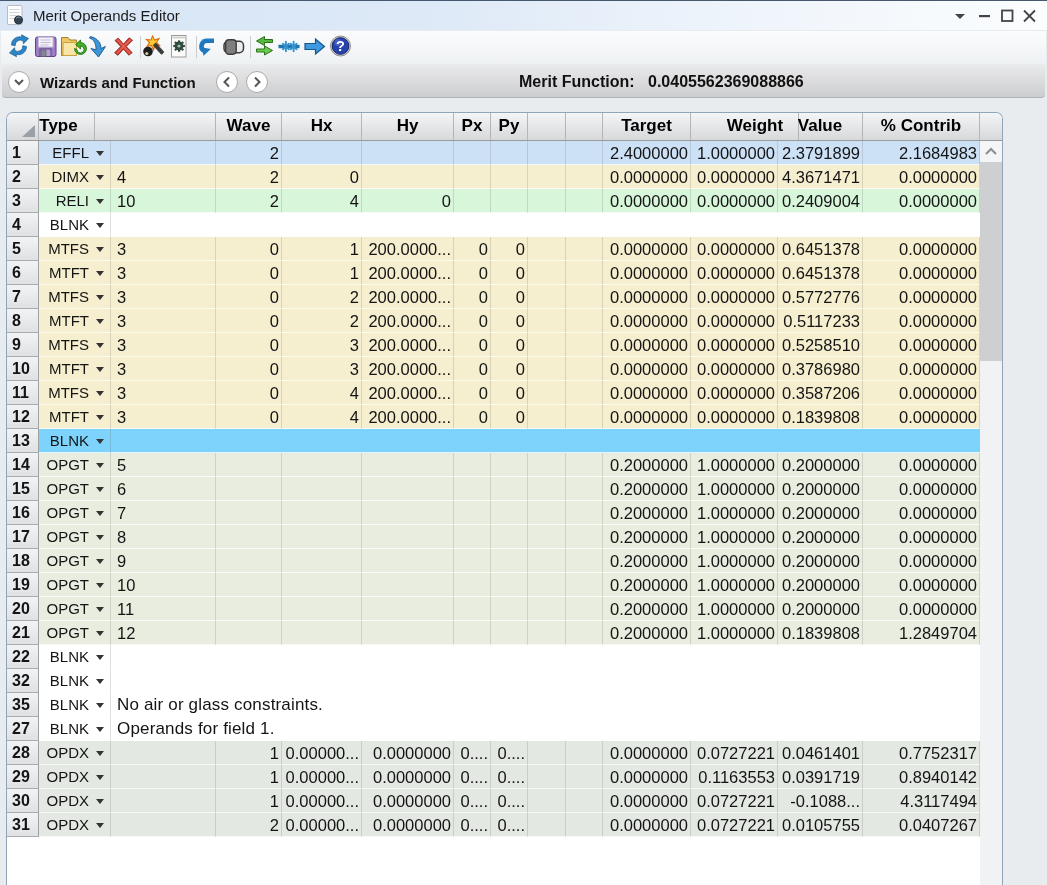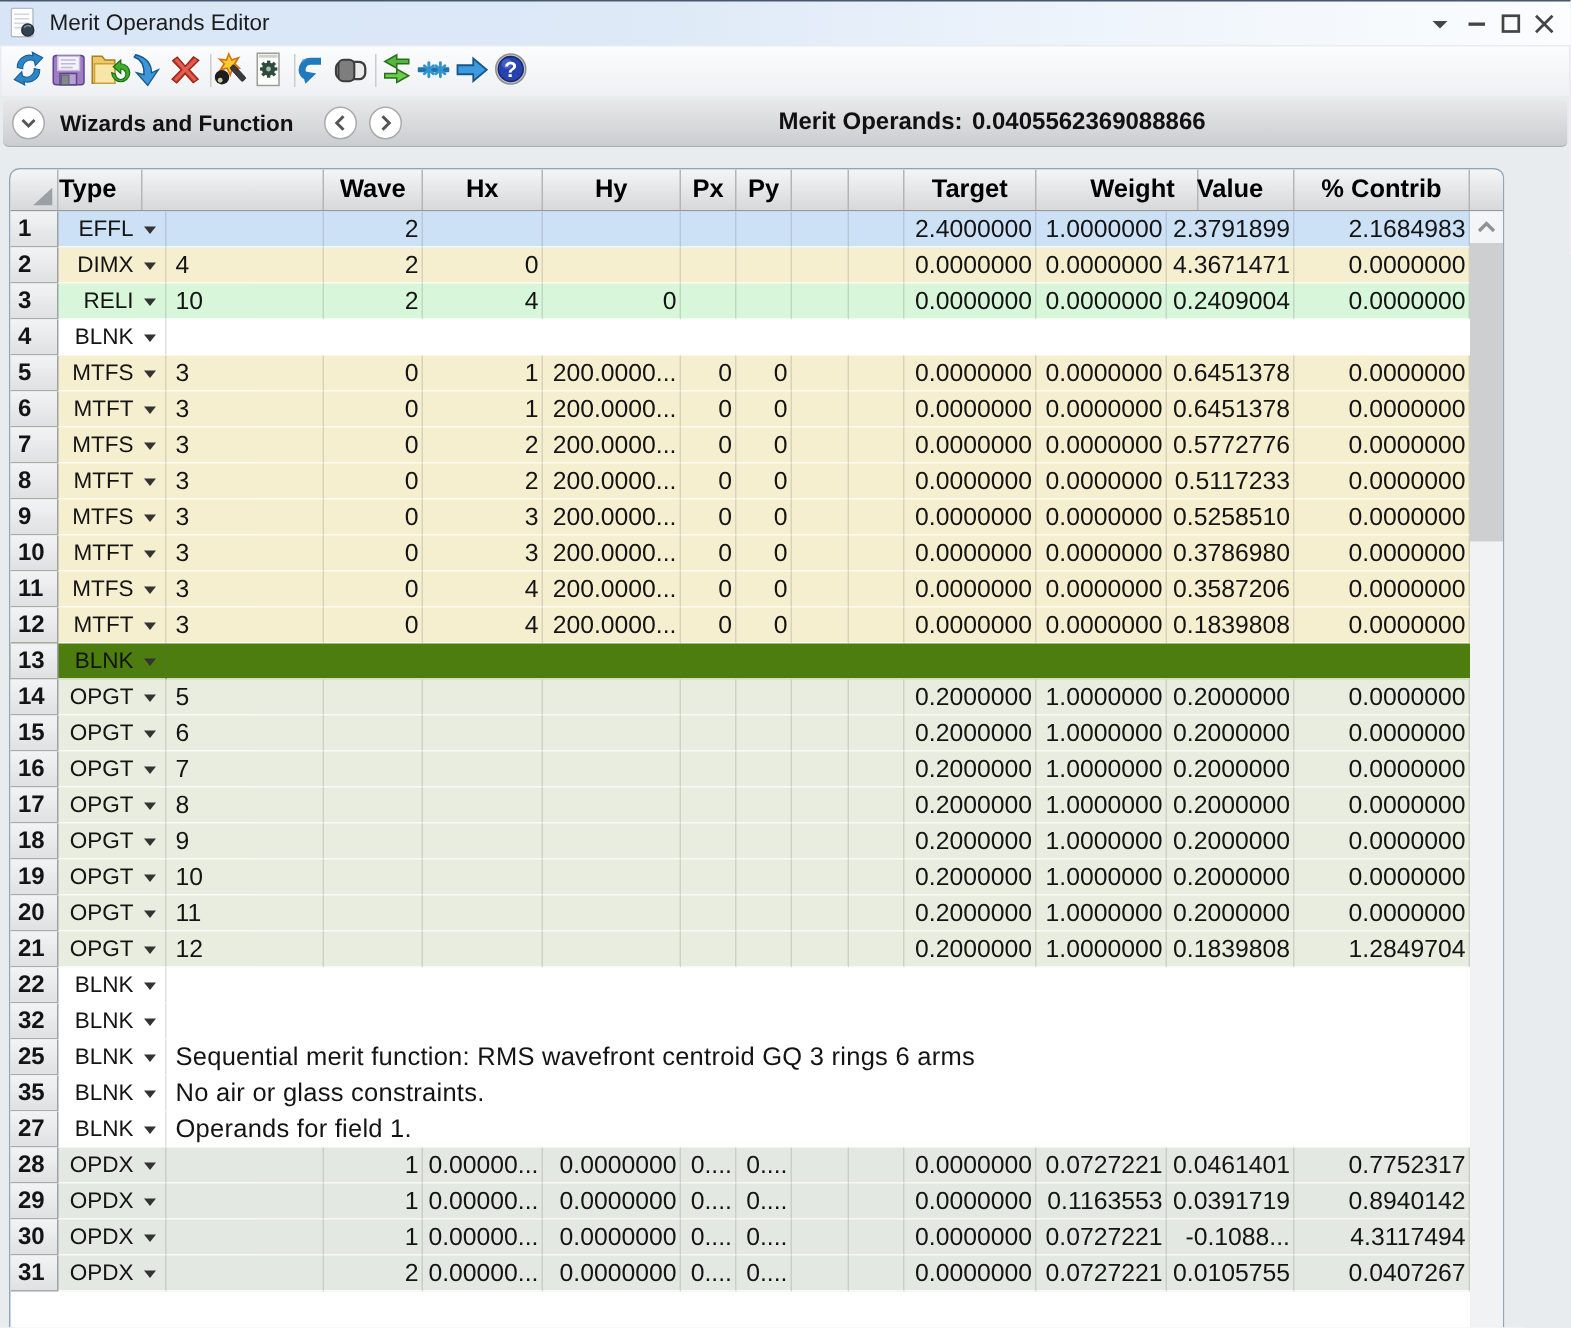--- a/index.html
+++ b/index.html
@@ -162,21 +162,21 @@
    <div class="circ" style="left:6px"><svg width="20" height="20">
           <path d="M6 8 l4 4 l4 -4" fill="none" stroke="#555" stroke-width="2"></path>
         </svg></div>
    <span class="lbl">Wizards and Function</span>
    <div class="circ" style="left:214px"><svg width="20" height="20">
           <path d="M12 5.5 l-4.5 4.5 l4.5 4.5" fill="none" stroke="#555" stroke-width="2"></path>
         </svg></div>
    <div class="circ" style="left:244px"><svg width="20" height="20">
           <path d="M8 5.5 l4.5 4.5 l-4.5 4.5" fill="none" stroke="#555" stroke-width="2"></path>
         </svg></div>
-   <span class="mf1">Merit Operands:</span>
+   <span class="mf1">Merit Function:</span>
    <span class="mf2">0.0405562369088866</span>
  </div>
  <div id="tbl">
   <div id="hdr">
 <div class="h" style="left:0px;width:32px;line-height:0">
           <svg width="13" height="12" style="position:absolute;right:3px;bottom:3px">
             <path d="M13 0 L13 12 L0 12 Z" fill="#9aa0a5"></path>
           </svg>
         </div>
 <div class="h" style="left:16px;width:72px">Type</div>
@@ -199,32 +199,31 @@
 <div class="row" style="background:#d8f6da"><div class="c num">3</div><div class="c typ"><span>RELI</span><i></i></div><div class="c l" style="width:105px">10</div><div class="c r" style="width:66px">2</div><div class="c r" style="width:80px">4</div><div class="c r" style="width:92px">0</div><div class="c r" style="width:37px"></div><div class="c r" style="width:37px"></div><div class="c r" style="width:38px"></div><div class="c r" style="width:37px"></div><div class="c r" style="width:88px">0.0000000</div><div class="c r" style="width:87px">0.0000000</div><div class="c r" style="width:85px">0.2409004</div><div class="c r" style="width:117px">0.0000000</div></div>
 <div class="row" style="background:#ffffff"><div class="c num">4</div><div class="c typ"><span>BLNK</span><i></i></div><div class="c rest" style="width:869px"></div></div>
 <div class="row" style="background:#f5efcf"><div class="c num">5</div><div class="c typ"><span>MTFS</span><i></i></div><div class="c l" style="width:105px">3</div><div class="c r" style="width:66px">0</div><div class="c r" style="width:80px">1</div><div class="c r" style="width:92px">200.0000...</div><div class="c r" style="width:37px">0</div><div class="c r" style="width:37px">0</div><div class="c r" style="width:38px"></div><div class="c r" style="width:37px"></div><div class="c r" style="width:88px">0.0000000</div><div class="c r" style="width:87px">0.0000000</div><div class="c r" style="width:85px">0.6451378</div><div class="c r" style="width:117px">0.0000000</div></div>
 <div class="row" style="background:#f5efcf"><div class="c num">6</div><div class="c typ"><span>MTFT</span><i></i></div><div class="c l" style="width:105px">3</div><div class="c r" style="width:66px">0</div><div class="c r" style="width:80px">1</div><div class="c r" style="width:92px">200.0000...</div><div class="c r" style="width:37px">0</div><div class="c r" style="width:37px">0</div><div class="c r" style="width:38px"></div><div class="c r" style="width:37px"></div><div class="c r" style="width:88px">0.0000000</div><div class="c r" style="width:87px">0.0000000</div><div class="c r" style="width:85px">0.6451378</div><div class="c r" style="width:117px">0.0000000</div></div>
 <div class="row" style="background:#f5efcf"><div class="c num">7</div><div class="c typ"><span>MTFS</span><i></i></div><div class="c l" style="width:105px">3</div><div class="c r" style="width:66px">0</div><div class="c r" style="width:80px">2</div><div class="c r" style="width:92px">200.0000...</div><div class="c r" style="width:37px">0</div><div class="c r" style="width:37px">0</div><div class="c r" style="width:38px"></div><div class="c r" style="width:37px"></div><div class="c r" style="width:88px">0.0000000</div><div class="c r" style="width:87px">0.0000000</div><div class="c r" style="width:85px">0.5772776</div><div class="c r" style="width:117px">0.0000000</div></div>
 <div class="row" style="background:#f5efcf"><div class="c num">8</div><div class="c typ"><span>MTFT</span><i></i></div><div class="c l" style="width:105px">3</div><div class="c r" style="width:66px">0</div><div class="c r" style="width:80px">2</div><div class="c r" style="width:92px">200.0000...</div><div class="c r" style="width:37px">0</div><div class="c r" style="width:37px">0</div><div class="c r" style="width:38px"></div><div class="c r" style="width:37px"></div><div class="c r" style="width:88px">0.0000000</div><div class="c r" style="width:87px">0.0000000</div><div class="c r" style="width:85px">0.5117233</div><div class="c r" style="width:117px">0.0000000</div></div>
 <div class="row" style="background:#f5efcf"><div class="c num">9</div><div class="c typ"><span>MTFS</span><i></i></div><div class="c l" style="width:105px">3</div><div class="c r" style="width:66px">0</div><div class="c r" style="width:80px">3</div><div class="c r" style="width:92px">200.0000...</div><div class="c r" style="width:37px">0</div><div class="c r" style="width:37px">0</div><div class="c r" style="width:38px"></div><div class="c r" style="width:37px"></div><div class="c r" style="width:88px">0.0000000</div><div class="c r" style="width:87px">0.0000000</div><div class="c r" style="width:85px">0.5258510</div><div class="c r" style="width:117px">0.0000000</div></div>
 <div class="row" style="background:#f5efcf"><div class="c num">10</div><div class="c typ"><span>MTFT</span><i></i></div><div class="c l" style="width:105px">3</div><div class="c r" style="width:66px">0</div><div class="c r" style="width:80px">3</div><div class="c r" style="width:92px">200.0000...</div><div class="c r" style="width:37px">0</div><div class="c r" style="width:37px">0</div><div class="c r" style="width:38px"></div><div class="c r" style="width:37px"></div><div class="c r" style="width:88px">0.0000000</div><div class="c r" style="width:87px">0.0000000</div><div class="c r" style="width:85px">0.3786980</div><div class="c r" style="width:117px">0.0000000</div></div>
 <div class="row" style="background:#f5efcf"><div class="c num">11</div><div class="c typ"><span>MTFS</span><i></i></div><div class="c l" style="width:105px">3</div><div class="c r" style="width:66px">0</div><div class="c r" style="width:80px">4</div><div class="c r" style="width:92px">200.0000...</div><div class="c r" style="width:37px">0</div><div class="c r" style="width:37px">0</div><div class="c r" style="width:38px"></div><div class="c r" style="width:37px"></div><div class="c r" style="width:88px">0.0000000</div><div class="c r" style="width:87px">0.0000000</div><div class="c r" style="width:85px">0.3587206</div><div class="c r" style="width:117px">0.0000000</div></div>
 <div class="row" style="background:#f5efcf"><div class="c num">12</div><div class="c typ"><span>MTFT</span><i></i></div><div class="c l" style="width:105px">3</div><div class="c r" style="width:66px">0</div><div class="c r" style="width:80px">4</div><div class="c r" style="width:92px">200.0000...</div><div class="c r" style="width:37px">0</div><div class="c r" style="width:37px">0</div><div class="c r" style="width:38px"></div><div class="c r" style="width:37px"></div><div class="c r" style="width:88px">0.0000000</div><div class="c r" style="width:87px">0.0000000</div><div class="c r" style="width:85px">0.1839808</div><div class="c r" style="width:117px">0.0000000</div></div>
-<div class="row" style="background:#4d7c0f"><div class="c num">13</div><div class="c typ"><span>BLNK</span><i></i></div><div class="c rest" style="width:869px"></div></div>
+<div class="row" style="background:#7dd3fc"><div class="c num">13</div><div class="c typ"><span>BLNK</span><i></i></div><div class="c rest" style="width:869px"></div></div>
 <div class="row" style="background:#e9eddf"><div class="c num">14</div><div class="c typ"><span>OPGT</span><i></i></div><div class="c l" style="width:105px">5</div><div class="c r" style="width:66px"></div><div class="c r" style="width:80px"></div><div class="c r" style="width:92px"></div><div class="c r" style="width:37px"></div><div class="c r" style="width:37px"></div><div class="c r" style="width:38px"></div><div class="c r" style="width:37px"></div><div class="c r" style="width:88px">0.2000000</div><div class="c r" style="width:87px">1.0000000</div><div class="c r" style="width:85px">0.2000000</div><div class="c r" style="width:117px">0.0000000</div></div>
 <div class="row" style="background:#e9eddf"><div class="c num">15</div><div class="c typ"><span>OPGT</span><i></i></div><div class="c l" style="width:105px">6</div><div class="c r" style="width:66px"></div><div class="c r" style="width:80px"></div><div class="c r" style="width:92px"></div><div class="c r" style="width:37px"></div><div class="c r" style="width:37px"></div><div class="c r" style="width:38px"></div><div class="c r" style="width:37px"></div><div class="c r" style="width:88px">0.2000000</div><div class="c r" style="width:87px">1.0000000</div><div class="c r" style="width:85px">0.2000000</div><div class="c r" style="width:117px">0.0000000</div></div>
 <div class="row" style="background:#e9eddf"><div class="c num">16</div><div class="c typ"><span>OPGT</span><i></i></div><div class="c l" style="width:105px">7</div><div class="c r" style="width:66px"></div><div class="c r" style="width:80px"></div><div class="c r" style="width:92px"></div><div class="c r" style="width:37px"></div><div class="c r" style="width:37px"></div><div class="c r" style="width:38px"></div><div class="c r" style="width:37px"></div><div class="c r" style="width:88px">0.2000000</div><div class="c r" style="width:87px">1.0000000</div><div class="c r" style="width:85px">0.2000000</div><div class="c r" style="width:117px">0.0000000</div></div>
 <div class="row" style="background:#e9eddf"><div class="c num">17</div><div class="c typ"><span>OPGT</span><i></i></div><div class="c l" style="width:105px">8</div><div class="c r" style="width:66px"></div><div class="c r" style="width:80px"></div><div class="c r" style="width:92px"></div><div class="c r" style="width:37px"></div><div class="c r" style="width:37px"></div><div class="c r" style="width:38px"></div><div class="c r" style="width:37px"></div><div class="c r" style="width:88px">0.2000000</div><div class="c r" style="width:87px">1.0000000</div><div class="c r" style="width:85px">0.2000000</div><div class="c r" style="width:117px">0.0000000</div></div>
 <div class="row" style="background:#e9eddf"><div class="c num">18</div><div class="c typ"><span>OPGT</span><i></i></div><div class="c l" style="width:105px">9</div><div class="c r" style="width:66px"></div><div class="c r" style="width:80px"></div><div class="c r" style="width:92px"></div><div class="c r" style="width:37px"></div><div class="c r" style="width:37px"></div><div class="c r" style="width:38px"></div><div class="c r" style="width:37px"></div><div class="c r" style="width:88px">0.2000000</div><div class="c r" style="width:87px">1.0000000</div><div class="c r" style="width:85px">0.2000000</div><div class="c r" style="width:117px">0.0000000</div></div>
 <div class="row" style="background:#e9eddf"><div class="c num">19</div><div class="c typ"><span>OPGT</span><i></i></div><div class="c l" style="width:105px">10</div><div class="c r" style="width:66px"></div><div class="c r" style="width:80px"></div><div class="c r" style="width:92px"></div><div class="c r" style="width:37px"></div><div class="c r" style="width:37px"></div><div class="c r" style="width:38px"></div><div class="c r" style="width:37px"></div><div class="c r" style="width:88px">0.2000000</div><div class="c r" style="width:87px">1.0000000</div><div class="c r" style="width:85px">0.2000000</div><div class="c r" style="width:117px">0.0000000</div></div>
 <div class="row" style="background:#e9eddf"><div class="c num">20</div><div class="c typ"><span>OPGT</span><i></i></div><div class="c l" style="width:105px">11</div><div class="c r" style="width:66px"></div><div class="c r" style="width:80px"></div><div class="c r" style="width:92px"></div><div class="c r" style="width:37px"></div><div class="c r" style="width:37px"></div><div class="c r" style="width:38px"></div><div class="c r" style="width:37px"></div><div class="c r" style="width:88px">0.2000000</div><div class="c r" style="width:87px">1.0000000</div><div class="c r" style="width:85px">0.2000000</div><div class="c r" style="width:117px">0.0000000</div></div>
 <div class="row" style="background:#e9eddf"><div class="c num">21</div><div class="c typ"><span>OPGT</span><i></i></div><div class="c l" style="width:105px">12</div><div class="c r" style="width:66px"></div><div class="c r" style="width:80px"></div><div class="c r" style="width:92px"></div><div class="c r" style="width:37px"></div><div class="c r" style="width:37px"></div><div class="c r" style="width:38px"></div><div class="c r" style="width:37px"></div><div class="c r" style="width:88px">0.2000000</div><div class="c r" style="width:87px">1.0000000</div><div class="c r" style="width:85px">0.1839808</div><div class="c r" style="width:117px">1.2849704</div></div>
 <div class="row" style="background:#ffffff"><div class="c num">22</div><div class="c typ"><span>BLNK</span><i></i></div><div class="c rest" style="width:869px"></div></div>
 <div class="row" style="background:#ffffff"><div class="c num">32</div><div class="c typ"><span>BLNK</span><i></i></div><div class="c rest" style="width:869px"></div></div>
-<div class="row" style="background:#ffffff"><div class="c num">25</div><div class="c typ"><span>BLNK</span><i></i></div><div class="c rest" style="width:869px">Sequential merit function: RMS wavefront centroid GQ 3 rings 6 arms</div></div>
 <div class="row" style="background:#ffffff"><div class="c num">35</div><div class="c typ"><span>BLNK</span><i></i></div><div class="c rest" style="width:869px">No air or glass constraints.</div></div>
 <div class="row" style="background:#ffffff"><div class="c num">27</div><div class="c typ"><span>BLNK</span><i></i></div><div class="c rest" style="width:869px">Operands for field 1.</div></div>
 <div class="row" style="background:#e3e9e2"><div class="c num">28</div><div class="c typ"><span>OPDX</span><i></i></div><div class="c l" style="width:105px"></div><div class="c r" style="width:66px">1</div><div class="c r" style="width:80px">0.00000...</div><div class="c r" style="width:92px">0.0000000</div><div class="c r" style="width:37px">0....</div><div class="c r" style="width:37px">0....</div><div class="c r" style="width:38px"></div><div class="c r" style="width:37px"></div><div class="c r" style="width:88px">0.0000000</div><div class="c r" style="width:87px">0.0727221</div><div class="c r" style="width:85px">0.0461401</div><div class="c r" style="width:117px">0.7752317</div></div>
 <div class="row" style="background:#e3e9e2"><div class="c num">29</div><div class="c typ"><span>OPDX</span><i></i></div><div class="c l" style="width:105px"></div><div class="c r" style="width:66px">1</div><div class="c r" style="width:80px">0.00000...</div><div class="c r" style="width:92px">0.0000000</div><div class="c r" style="width:37px">0....</div><div class="c r" style="width:37px">0....</div><div class="c r" style="width:38px"></div><div class="c r" style="width:37px"></div><div class="c r" style="width:88px">0.0000000</div><div class="c r" style="width:87px">0.1163553</div><div class="c r" style="width:85px">0.0391719</div><div class="c r" style="width:117px">0.8940142</div></div>
 <div class="row" style="background:#e3e9e2"><div class="c num">30</div><div class="c typ"><span>OPDX</span><i></i></div><div class="c l" style="width:105px"></div><div class="c r" style="width:66px">1</div><div class="c r" style="width:80px">0.00000...</div><div class="c r" style="width:92px">0.0000000</div><div class="c r" style="width:37px">0....</div><div class="c r" style="width:37px">0....</div><div class="c r" style="width:38px"></div><div class="c r" style="width:37px"></div><div class="c r" style="width:88px">0.0000000</div><div class="c r" style="width:87px">0.0727221</div><div class="c r" style="width:85px">-0.1088...</div><div class="c r" style="width:117px">4.3117494</div></div>
 <div class="row" style="background:#e3e9e2"><div class="c num">31</div><div class="c typ"><span>OPDX</span><i></i></div><div class="c l" style="width:105px"></div><div class="c r" style="width:66px">2</div><div class="c r" style="width:80px">0.00000...</div><div class="c r" style="width:92px">0.0000000</div><div class="c r" style="width:37px">0....</div><div class="c r" style="width:37px">0....</div><div class="c r" style="width:38px"></div><div class="c r" style="width:37px"></div><div class="c r" style="width:88px">0.0000000</div><div class="c r" style="width:87px">0.0727221</div><div class="c r" style="width:85px">0.0105755</div><div class="c r" style="width:117px">0.0407267</div></div>
   </div>
   <div id="sb">
     <div class="btn"><svg width="22" height="21">
             <path d="M6 13 l5 -5 l5 5" fill="none" stroke="#8f9194" stroke-width="2.2"></path>

